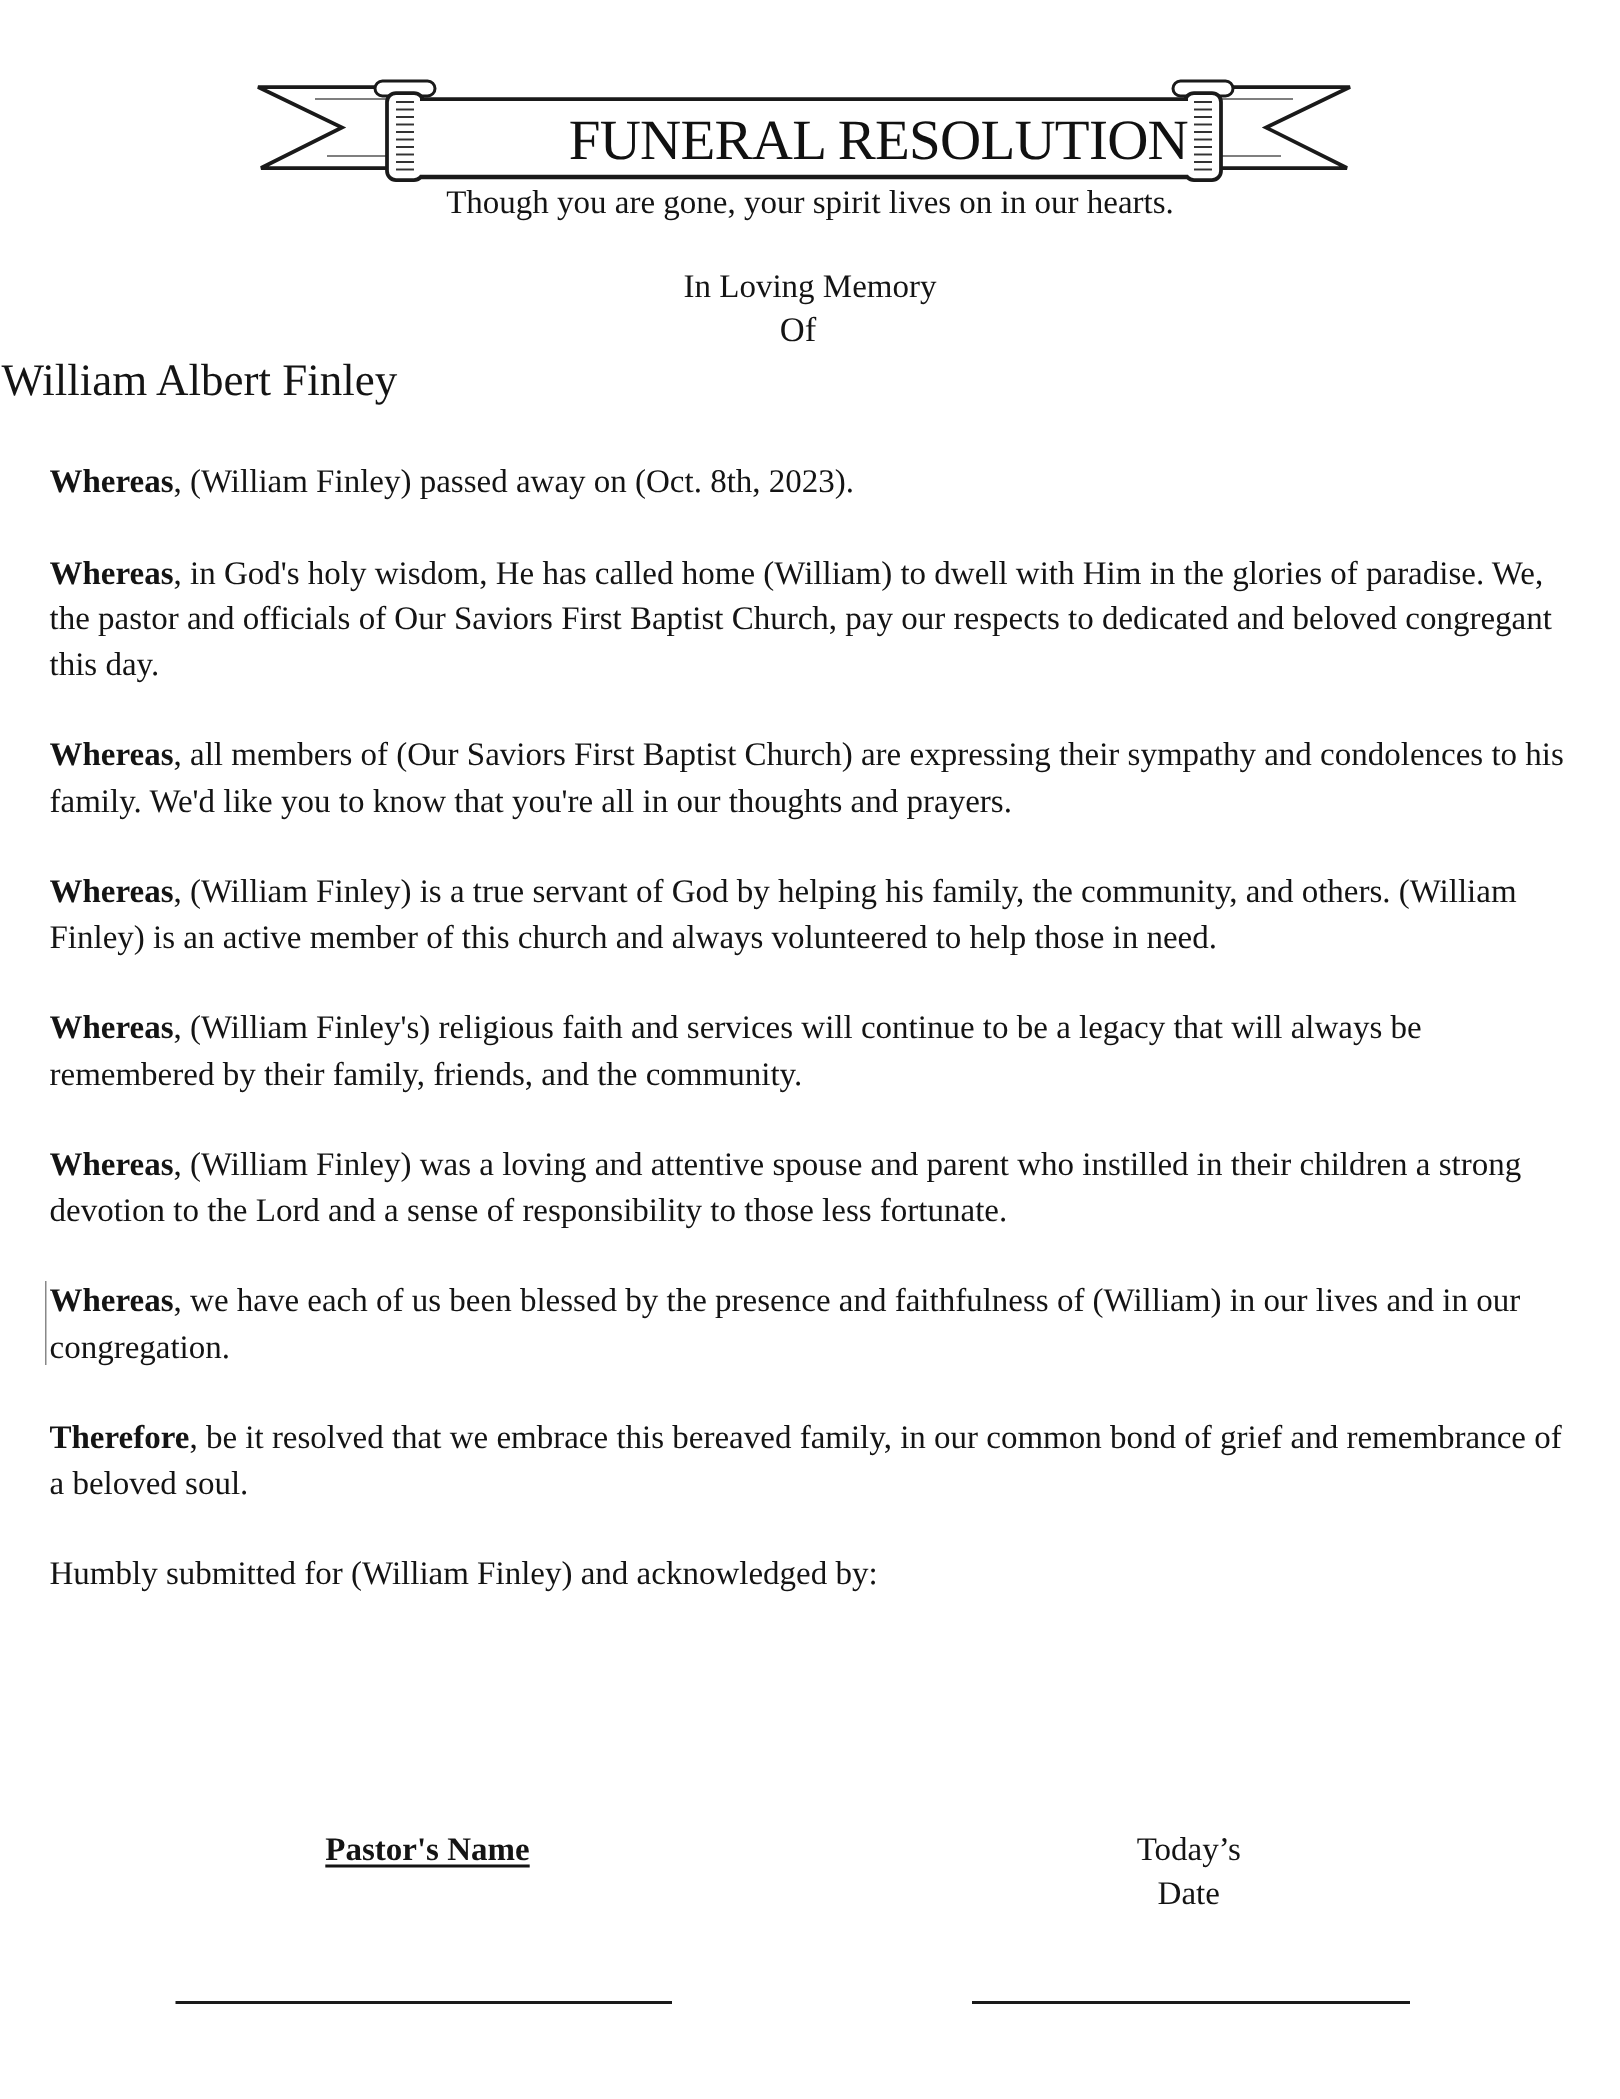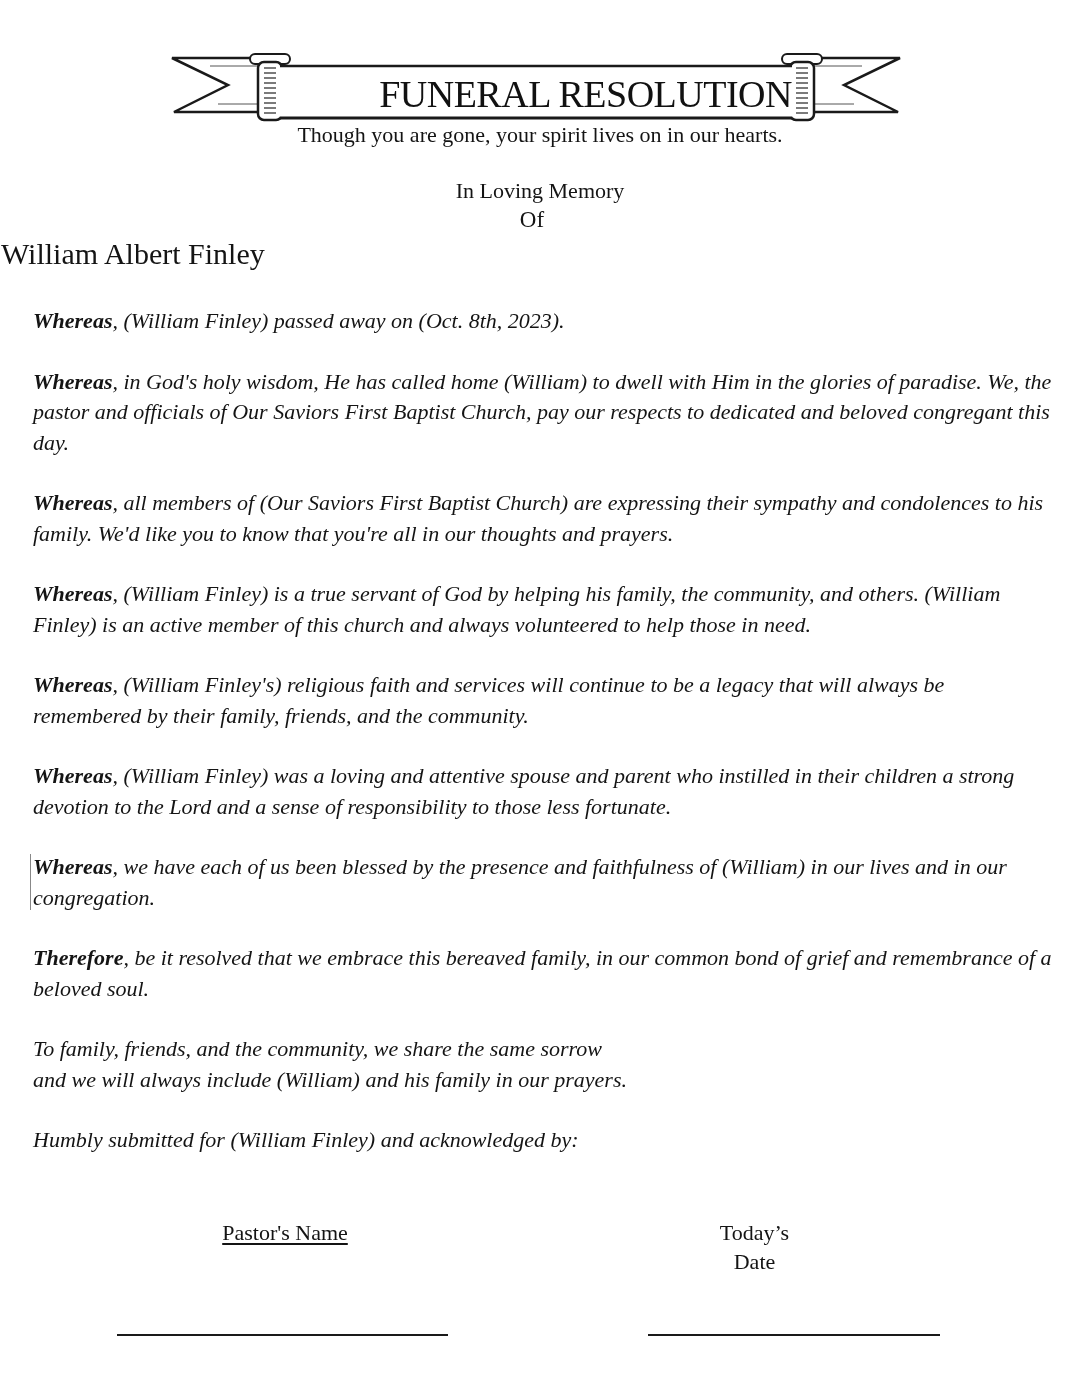--- a/index.html
+++ b/index.html
@@ -71,21 +71,20 @@
       font-size: 30px;
       line-height: 36px;
     }
     .body-text {
       position: absolute;
       left: 33px;
       width: 1020px;
       top: 306px;
       font-size: 22px;
       line-height: 30.5px;
-      font-style: italic;
     }
     .para {
       margin: 0 0 30px 0;
       position: relative;
     }
     .para b { font-weight: bold; }
     .cursor {
       position: absolute;
       left: -3px;
       top: 2px;
@@ -93,22 +92,22 @@
       height: 56px;
       background: #888;
     }
     .sig-block {
       position: absolute;
       top: 1218px;
       text-align: center;
       font-size: 22px;
       line-height: 29px;
     }
-    .sig-left { left: 150px; width: 270px; }
-    .sig-right { left: 662px; width: 185px; }
+    .sig-left { left: 150px; width: 270px; font-weight: bold; }
+    .sig-right { left: 700px; width: 185px; }
     .underlined { text-decoration: underline; text-underline-offset: 3px; }
     .sig-line {
       position: absolute;
       top: 1334px;
       height: 2px;
       background: #1a1a1a;
     }
     .line-left { left: 117px; width: 331px; }
     .line-right { left: 648px; width: 292px; }
   </style>
@@ -170,21 +169,20 @@
 
 <div class="body-text">
   <p class="para"><b>Whereas</b><span>, (William Finley) passed away on (Oct. 8th, 2023).</span></p>
   <p class="para"><b>Whereas</b><span>, in God's holy wisdom, He has called home (William) to dwell with Him in the glories of paradise. We, the pastor and officials of Our Saviors First Baptist Church, pay our respects to dedicated and beloved congregant this day.</span></p>
   <p class="para"><b>Whereas</b><span>, all members of (Our Saviors First Baptist Church) are expressing their sympathy and condolences to his family. We'd like you to know that you're all in our thoughts and prayers.</span></p>
   <p class="para"><b>Whereas</b><span>, (William Finley) is a true servant of God by helping his family, the community, and others. (William Finley) is an active member of this church and always volunteered to help those in need.</span></p>
   <p class="para"><b>Whereas</b><span>, (William Finley's) religious faith and services will continue to be a legacy that will always be remembered by their family, friends, and the community.</span></p>
   <p class="para"><b>Whereas</b><span>, (William Finley) was a loving and attentive spouse and parent who instilled in their children a strong devotion to the Lord and a sense of responsibility to those less fortunate.</span></p>
   <p class="para"><span class="cursor"></span><b>Whereas</b><span>, we have each of us been blessed by the presence and faithfulness of (William) in our lives and in our congregation.</span></p>
   <p class="para"><b>Therefore</b><span>, be it resolved that we embrace this bereaved family, in our common bond of grief and remembrance of a beloved soul.</span></p>
-  <p class="para"><span>To family, friends, and the community, we share the same sorrow</span><br><span>and we will always include (William) and his family in our prayers.</span></p>
   <p class="para">Humbly submitted for (William Finley) and acknowledged by:</p>
 </div>
 
 <div class="sig-block sig-left">
   <div class="underlined">Pastor's Name</div>
 </div>
 <div class="sig-block sig-right">
   <div>Today’s</div>
   <div>Date</div>
 </div>

